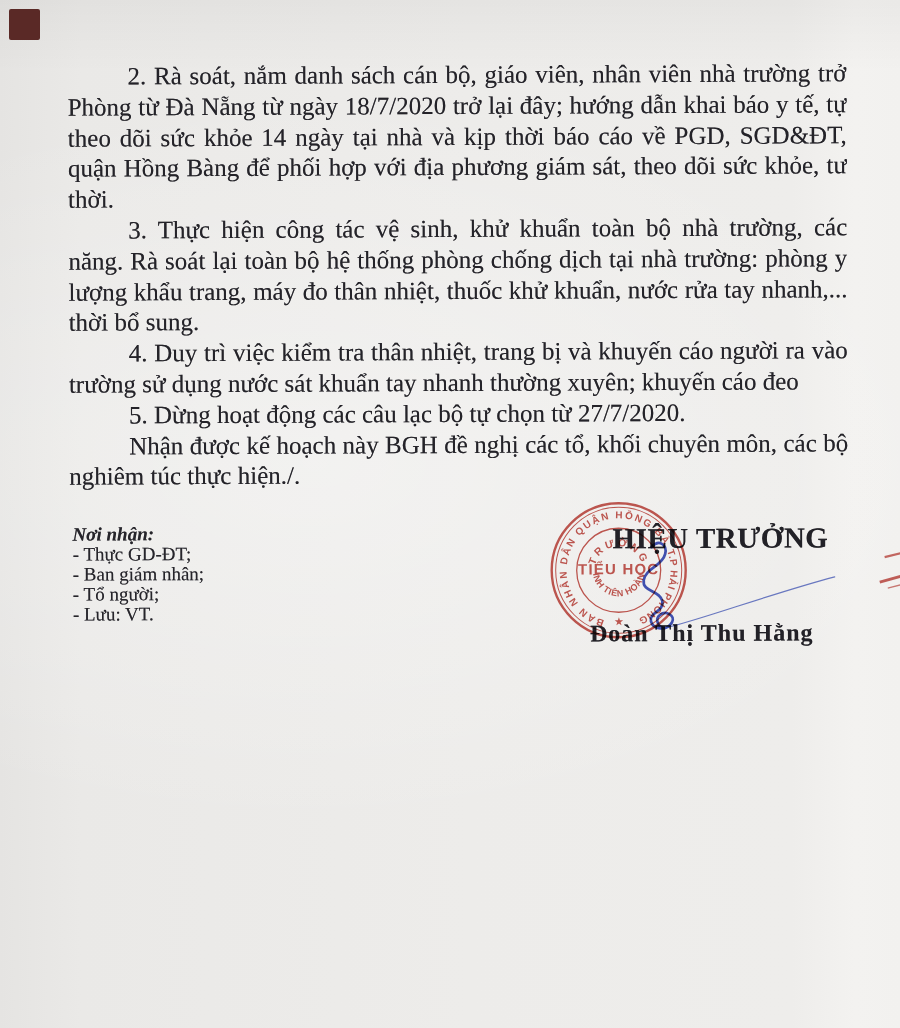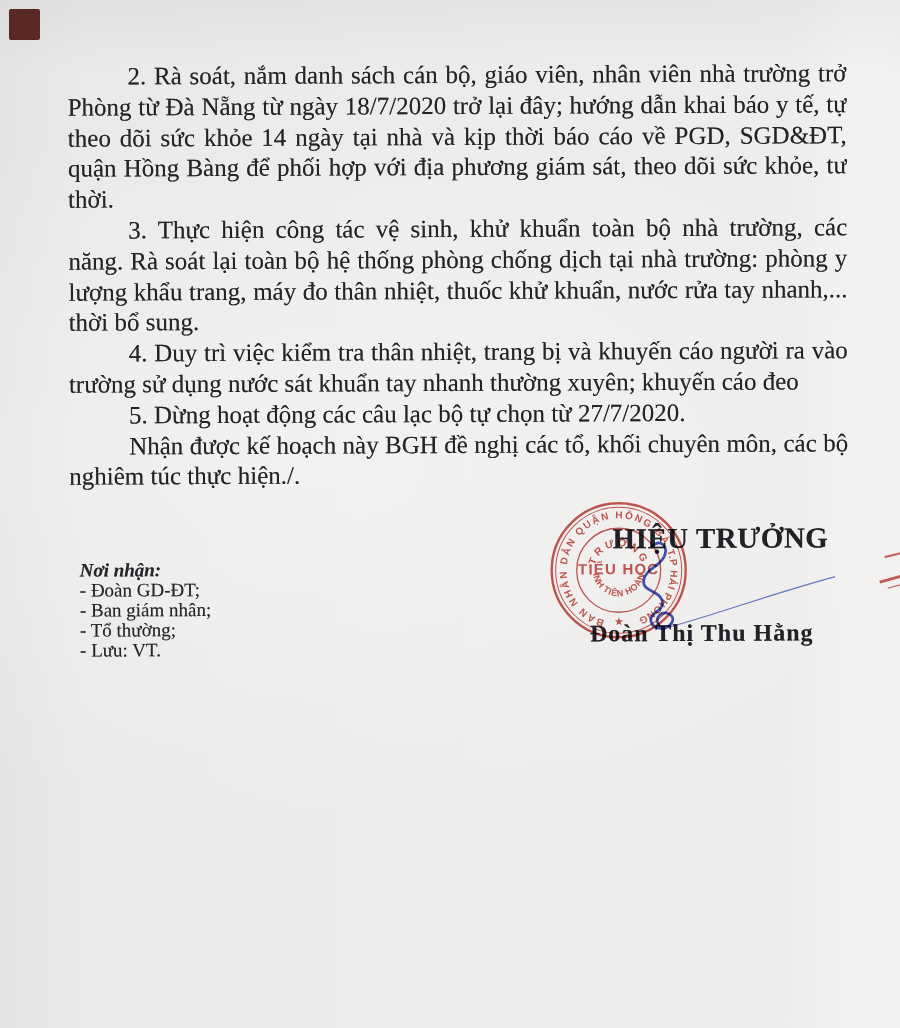--- a/index.html
+++ b/index.html
@@ -18,24 +18,23 @@
     font-size:25px;line-height:30.8px;color:#242329;
     text-shadow:0 0 0.6px rgba(25,25,30,0.5);
     z-index:2;
   }
   .body-text p{margin:0;padding:0;}
   .ln{display:block;height:30.8px;overflow:hidden;text-align:left;}
   .ln.j{text-align:justify;text-align-last:justify;}
   .ln.ind{text-indent:60px;}
   
   .recipients{
-    position:absolute;left:79px;top:523px;z-index:2;
+    position:absolute;left:72px;top:523px;z-index:2;
     font-size:19px;line-height:20px;color:#26252b;
     text-shadow:0 0 0.5px rgba(25,25,30,0.45);
-    margin-top:36px;
   }
   .recipients .label{font-weight:700;font-style:italic;font-size:19px;}
   .sig-title{
     position:absolute;left:612px;top:523px;z-index:2;
     font-size:29px;font-weight:700;letter-spacing:0.5px;color:#222127;
     text-shadow:0 0 0.6px rgba(25,25,30,0.5);
   }
   .sig-name{
     position:absolute;left:589px;top:621px;z-index:2;
     font-size:24px;font-weight:700;letter-spacing:1px;color:#222127;
@@ -87,23 +86,23 @@
         <span class="ln ind">5. Dừng hoạt động các câu lạc bộ tự chọn từ 27/7/2020.</span>
       </p>
       <p>
         <span class="ln j ind">Nhận được kế hoạch này BGH đề nghị các tổ, khối chuyên môn, các bộ phận</span>
         <span class="ln">nghiêm túc thực hiện./.</span>
       </p>
     </div>
 
     <div class="recipients">
       <div class="label">Nơi nhận:</div>
-      <div>- Đoàn GD-ĐT;</div>
+      <div>- Thực GD-ĐT;</div>
       <div>- Ban giám nhân;</div>
-      <div>- Tổ thường;</div>
+      <div>- Tổ người;</div>
       <div>- Lưu: VT.</div>
     </div>
 
     <div class="sig-title">HIỆU TRƯỞNG</div>
     <div class="sig-name">Đoàn Thị Thu Hằng</div>
 
     <svg class="stamp-svg" viewBox="538 491 160 160" aria-hidden="true">
       <circle cx="618" cy="571" r="67" fill="none" stroke="#b5433c" stroke-width="2.4"></circle>
       <circle cx="618" cy="571" r="63" fill="none" stroke="#b5433c" stroke-width="1"></circle>
       <circle cx="618" cy="571" r="42" fill="none" stroke="#b5433c" stroke-width="1.3"></circle>

